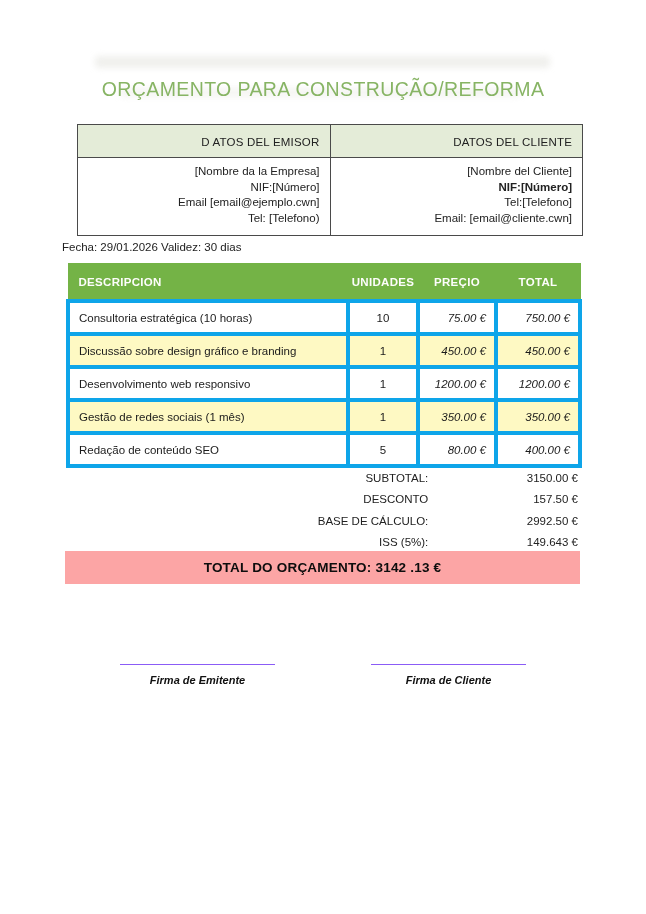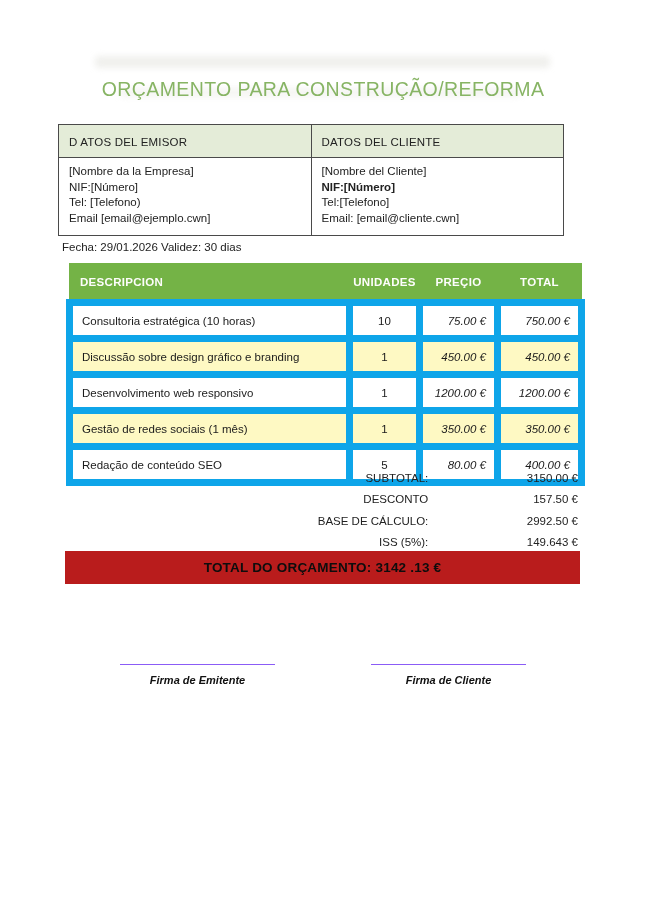--- a/index.html
+++ b/index.html
@@ -18,23 +18,24 @@
 
   .title{
     position:absolute;left:0;right:0;top:62px;
     margin:16px;text-align:center;
     font-size:19.5px;font-weight:400;letter-spacing:.4px;
     color:#87b464;
   }
 
   
   .parties{
-    position:absolute;left:58px;top:124px;width:506px;
+    position:absolute;left:77px;top:124px;width:506px;
     display:flex;border:1px solid #4a4a4a;box-sizing:border-box;
     font-size:11.5px;
+    text-align:right;
   }
   .party{flex:1;min-width:0;}
   .party.left{border-right:1px solid #4a4a4a;}
   .party-header{
     background:#e4ecd8;border-bottom:1px solid #4a4a4a;
     padding:11px 10px 9px 10px;letter-spacing:.2px;color:#222;
   }
   .party-body{padding:6px 10px 9px 10px;line-height:15.5px;color:#222;}
   .party-body .bold{font-weight:bold;}
 
@@ -54,37 +55,37 @@
   .items col.c-price{width:78px;}
   .items col.c-total{width:84px;}
   .items th{
     background:#74b346;color:#fdfdfb;font-weight:bold;
     height:33px;border:1px solid #74b346;letter-spacing:.3px;
     font-size:11.5px;
   }
   .items th + th{border-left:1px solid rgba(255,255,255,.55);}
   .items th.h-desc{text-align:left;padding-left:10px;}
   .items td{
-    border:7px solid #0ea5e9;height:29px;background:#fff;
+    border:4px solid #0ea5e9;height:29px;background:#fff;
     padding:0;
   }
   .items tr.tint td{background:#fef9c3;}
   .items td.desc{text-align:left;padding-left:9px;}
   .items td.units{text-align:center;}
   .items td.price,.items td.total{text-align:right;padding-right:8px;font-style:italic;}
 
   
   .summary{position:absolute;left:66px;top:467px;width:512px;}
   .sum-row{display:flex;align-items:center;height:21.5px;font-size:11.5px;color:#222;gap:12px;}
   .sum-label{width:371px;text-align:right;}
   .sum-value{width:141px;text-align:right;}
 
   .total-banner{
     position:absolute;left:65px;top:551px;width:515px;height:33px;
-    background:#b91c1c;display:flex;align-items:center;justify-content:center;
+    background:#fca5a5;display:flex;align-items:center;justify-content:center;
     font-size:13.5px;font-weight:bold;color:#0d0d0d;letter-spacing:.2px;
   }
 
   
   .sig{
     position:absolute;top:664px;width:155px;
     border-top:1px solid #8b5cf6;
     padding-top:9px;text-align:center;
     font-size:11px;font-weight:bold;font-style:italic;color:#111;
   }
@@ -100,22 +101,22 @@
   <div class="smudge s2"></div>
 
   <h1 class="title">ORÇAMENTO PARA CONSTRUÇÃO/REFORMA</h1>
 
   <div class="parties">
     <div class="party left">
       <div class="party-header">D ATOS DEL EMISOR</div>
       <div class="party-body">
         <div>[Nombre da la Empresa]</div>
         <div>NIF:[Número]</div>
+        <div>Email [email@ejemplo.cwn]</div>
         <div>Tel: [Telefono)</div>
-        <div>Email [email@ejemplo.cwn]</div>
       </div>
     </div>
     <div class="party">
       <div class="party-header">DATOS DEL CLIENTE</div>
       <div class="party-body">
         <div>[Nombre del Cliente]</div>
         <div class="bold">NIF:[Número]</div>
         <div>Tel:[Telefono]</div>
         <div>Email: [email@cliente.cwn]</div>
       </div>

